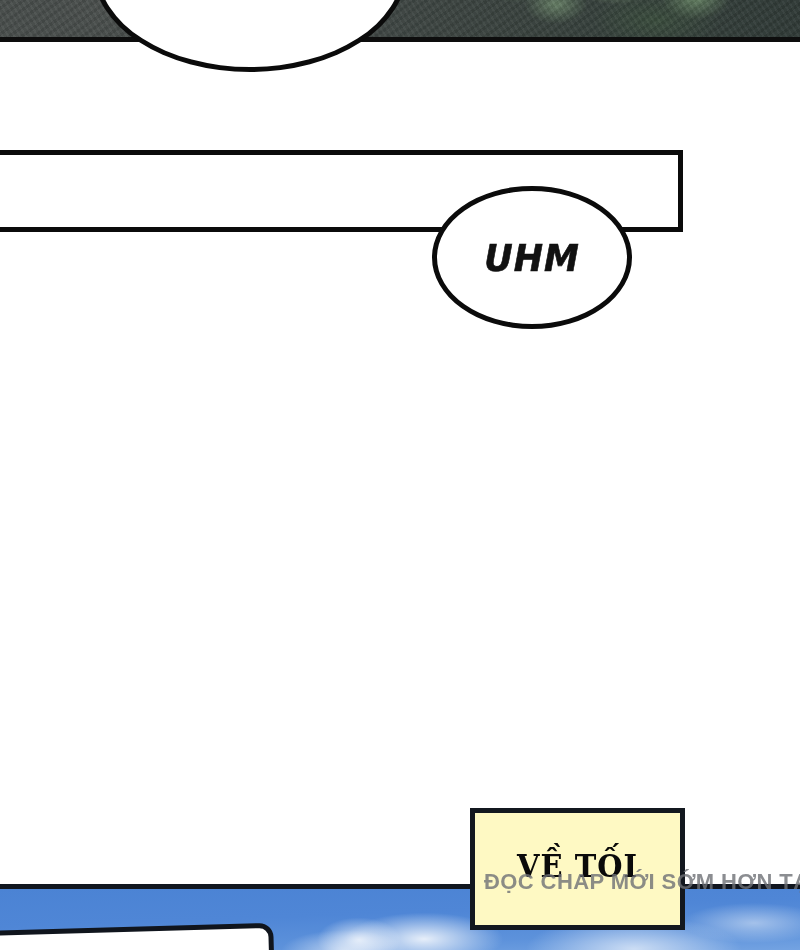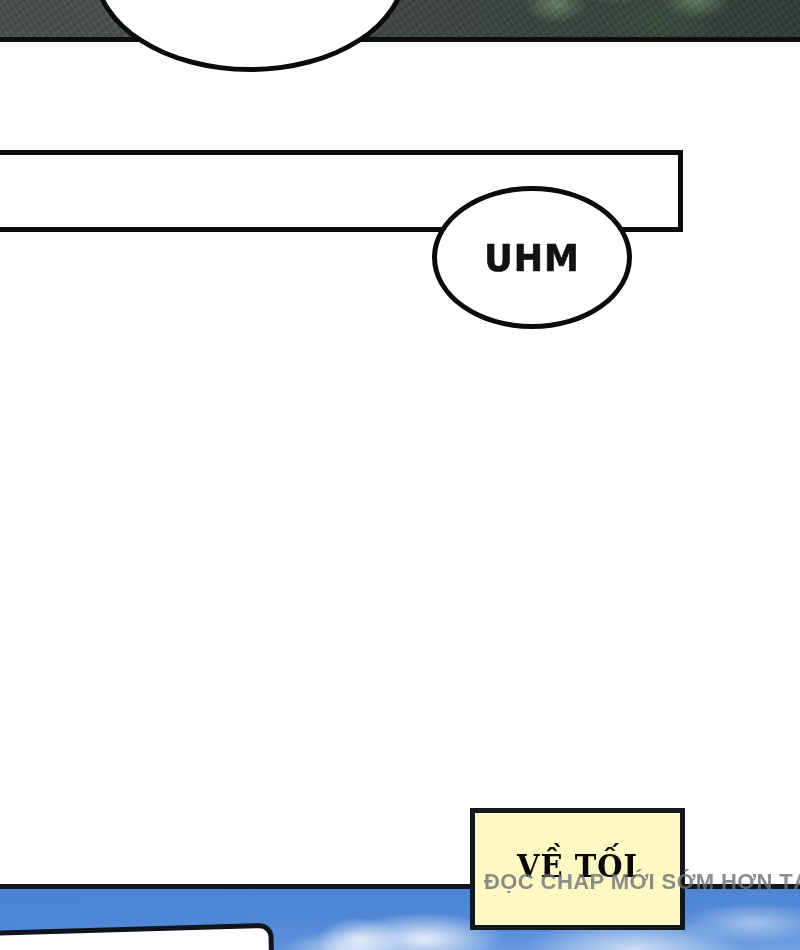--- a/index.html
+++ b/index.html
@@ -65,21 +65,21 @@
 
   
   .bubble-uhm {
     position:absolute;
     left:432px; top:186px;
     width:200px; height:143px;
     background:#ffffff;
     border:5px solid #0b0b0b;
     border-radius:50%;
     z-index:8;
-    display:flex; align-items:center; justify-content:center;
+    display:flex; align-items:center; justify-content:center;font-style:italic;
   }
   .bubble-uhm-text {
     font-family:"DejaVu Sans", sans-serif;
     font-weight:700;
     font-size:35px;
     letter-spacing:1px;
     color:#111111;
     transform:scaleY(1.06);
     -webkit-text-stroke:.6px #111;
   }

